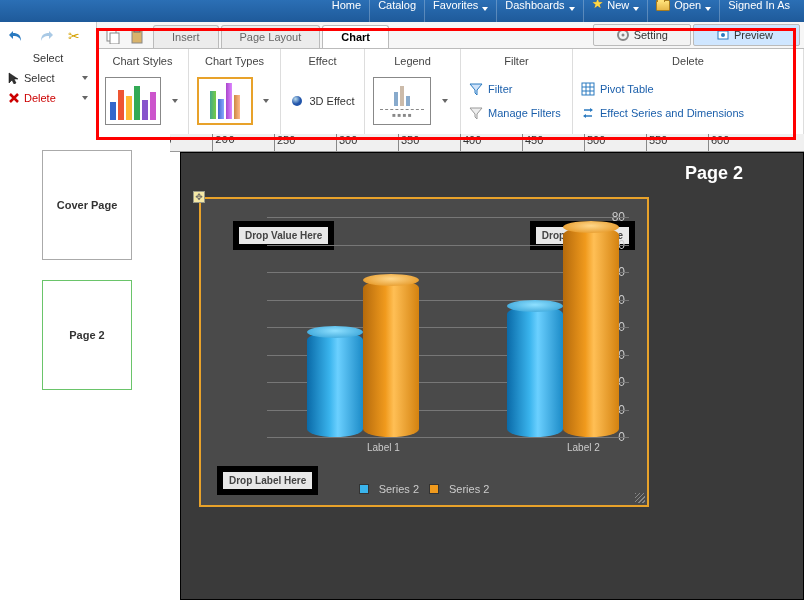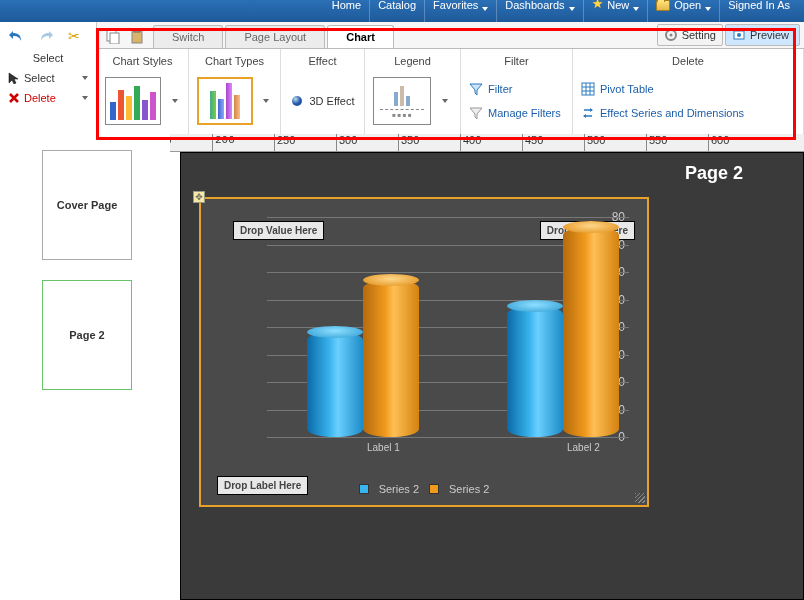--- a/index.html
+++ b/index.html
@@ -18,21 +18,21 @@
 .sel-row.del { color: #c00; }
 .sel-row .dd { width:0;height:0;border-left:3px solid transparent;border-right:3px solid transparent;border-top:4px solid #666; margin-left:auto;}
 .ribbon { flex: 1; display: flex; flex-direction: column; border-left: 1px solid #ccc; }
 .tabrow { height: 26px; display: flex; align-items: flex-end; padding: 0 4px; gap: 0; background: #f6f6f6; }
 .tabrow .mini { display: flex; gap: 8px; padding: 0 8px 4px 4px; align-items: center; }
 .tabrow .mini svg { width: 16px; height: 16px; }
 .tab { padding: 5px 18px; border: 1px solid #bbb; border-bottom: none; background: #ececec; color: #666; cursor: pointer; margin-right: 2px; border-radius: 3px 3px 0 0;}
 .tab.active { background: #fff; color: #000; font-weight: bold; }
 .tabrow .spacer { flex: 1; }
 .tabrow .right { display: flex; gap: 2px; align-items: center; padding-bottom: 2px; }
-.rbtn { display: flex; align-items: center; gap: 4px; padding: 3px 6px; border: 1px solid #bbb; background: #f3f3f3; color: #333; cursor: pointer; border-radius: 2px; }
+.rbtn { display: flex; align-items: center; gap: 4px; padding: 3px 22px; border: 1px solid #bbb; background: #f3f3f3; color: #333; cursor: pointer; border-radius: 2px; }
 .rbtn.blue { background: #cfe6ff; }
 .groups { flex: 1; display: flex; border-top: 1px solid #bbb; background: #fff; }
 .group { display: flex; flex-direction: column; border-right: 1px solid #ddd; padding: 4px 8px 4px; }
 .group .ghead { text-align: center; color: #444; padding: 2px 0 4px; }
 .group .gbody { flex: 1; display: flex; align-items: center; gap: 8px; }
 .chartthumb { width: 58px; height: 48px; border: 1px solid #888; background: #fff; display: flex; align-items: flex-end; justify-content: center; gap: 2px; padding: 4px; cursor: pointer; }
 .chartthumb .bar { width: 6px; }
 .thumb-dd { width: 12px; height: 48px; display:flex; align-items:center; justify-content:center; cursor:pointer;}
 .thumb-dd .dd{width:0;height:0;border-left:3px solid transparent;border-right:3px solid transparent;border-top:4px solid #666;}
 .link { color: #1b5fab; cursor: pointer; display: flex; align-items: center; gap: 5px; padding: 3px 0; }
@@ -43,21 +43,21 @@
 .thumbcard.active { border: 1px solid #6ac46a; }
 .canvas-area { flex: 1; display: flex; flex-direction: column; }
 .ruler { height: 18px; background: #f0f0f0; border-bottom: 1px solid #999; position: relative; overflow: hidden; font-size: 9px; color: #333; }
 .ruler .tick { position: absolute; top: 0; height: 100%; border-left: 1px solid #888; padding-left: 2px; }
 .canvas { flex: 1; background: #fff; position: relative; overflow:hidden; }
 .page { position: absolute; left: 10px; top: 0; right: 0; bottom: 0; background: #3a3a3a; border: 1px solid #000; }
 .page-title { position: absolute; top: 10px; right: 60px; color: #fff; font-size: 18px; font-weight: bold; }
 .chartbox { position: absolute; left: 18px; top: 44px; width: 450px; height: 310px; border: 2px solid #e8a22a; background: #4a4a4a; }
 .handle { position:absolute; left:-8px; top:-8px; width:12px; height:12px; background:#f5e9a6; border:1px solid #998; display:flex;align-items:center;justify-content:center;font-size:9px;color:#666;}
 .chart-inner { position: absolute; left: 8px; top: 8px; right: 8px; bottom: 38px; }
-.drop-chip { position: absolute; background: #e8e8e8; color: #444; font-size: 10px; font-weight: bold; padding: 3px 6px; border: 1px solid #000000; }
+.drop-chip { position: absolute; background: #e8e8e8; color: #444; font-size: 10px; font-weight: bold; padding: 3px 6px; border: 6px solid #000000; }
 .plot { position: absolute; left: 30px; top: 10px; right: 10px; bottom: 30px; }
 .ylabel { position:absolute; right:4px; color:#ccc; font-size:12px; transform: translateY(50%);}
 .grid { position:absolute; left:28px; right:0; height:0; border-top:1px solid #777;}
 .bars { position:absolute; left:28px; right:0; top:0; bottom:0; }
 .bargroup { position:absolute; bottom:0; display:flex; gap:0; align-items:flex-end;}
 .cyl { width: 56px; position:relative; }
 .cyl .body { width:100%; border-radius: 28px/8px; }
 .cyl .top { position:absolute; top:-6px; left:0; width:100%; height:12px; border-radius:50%; }
 .cyl.blue .body { background: linear-gradient(90deg,#0a6aa8,#39b3ec 40%,#6bd0ff 55%,#1c8bc7); }
 .cyl.blue .top { background: radial-gradient(ellipse at 50% 40%, #8fe0ff, #2a9ad2); }
@@ -141,21 +141,21 @@
       <div class="mini">
         <svg viewBox="0 0 16 16">
             <rect x="2" y="2" width="9" height="11" fill="#fff" stroke="#888"></rect>
             <rect x="5" y="5" width="9" height="11" fill="#fff" stroke="#888"></rect>
           </svg>
         <svg viewBox="0 0 16 16">
             <rect x="3" y="2" width="10" height="13" fill="#d9b36a" stroke="#888"></rect>
             <rect x="5" y="1" width="6" height="3" fill="#aaa" stroke="#666"></rect>
           </svg>
       </div>
-      <div class="tab">Switch</div>
+      <div class="tab">Insert</div>
       <div class="tab">Page Layout</div>
       <div class="tab active">Chart</div>
       <div class="spacer"></div>
       <div class="right">
         <div class="rbtn">
           <svg width="14" height="14">
               <circle cx="7" cy="7" r="5" fill="none" stroke="#888" stroke-width="2"></circle>
               <circle cx="7" cy="7" r="1.5" fill="#888"></circle>
             </svg>
           <span>Setting</span>

